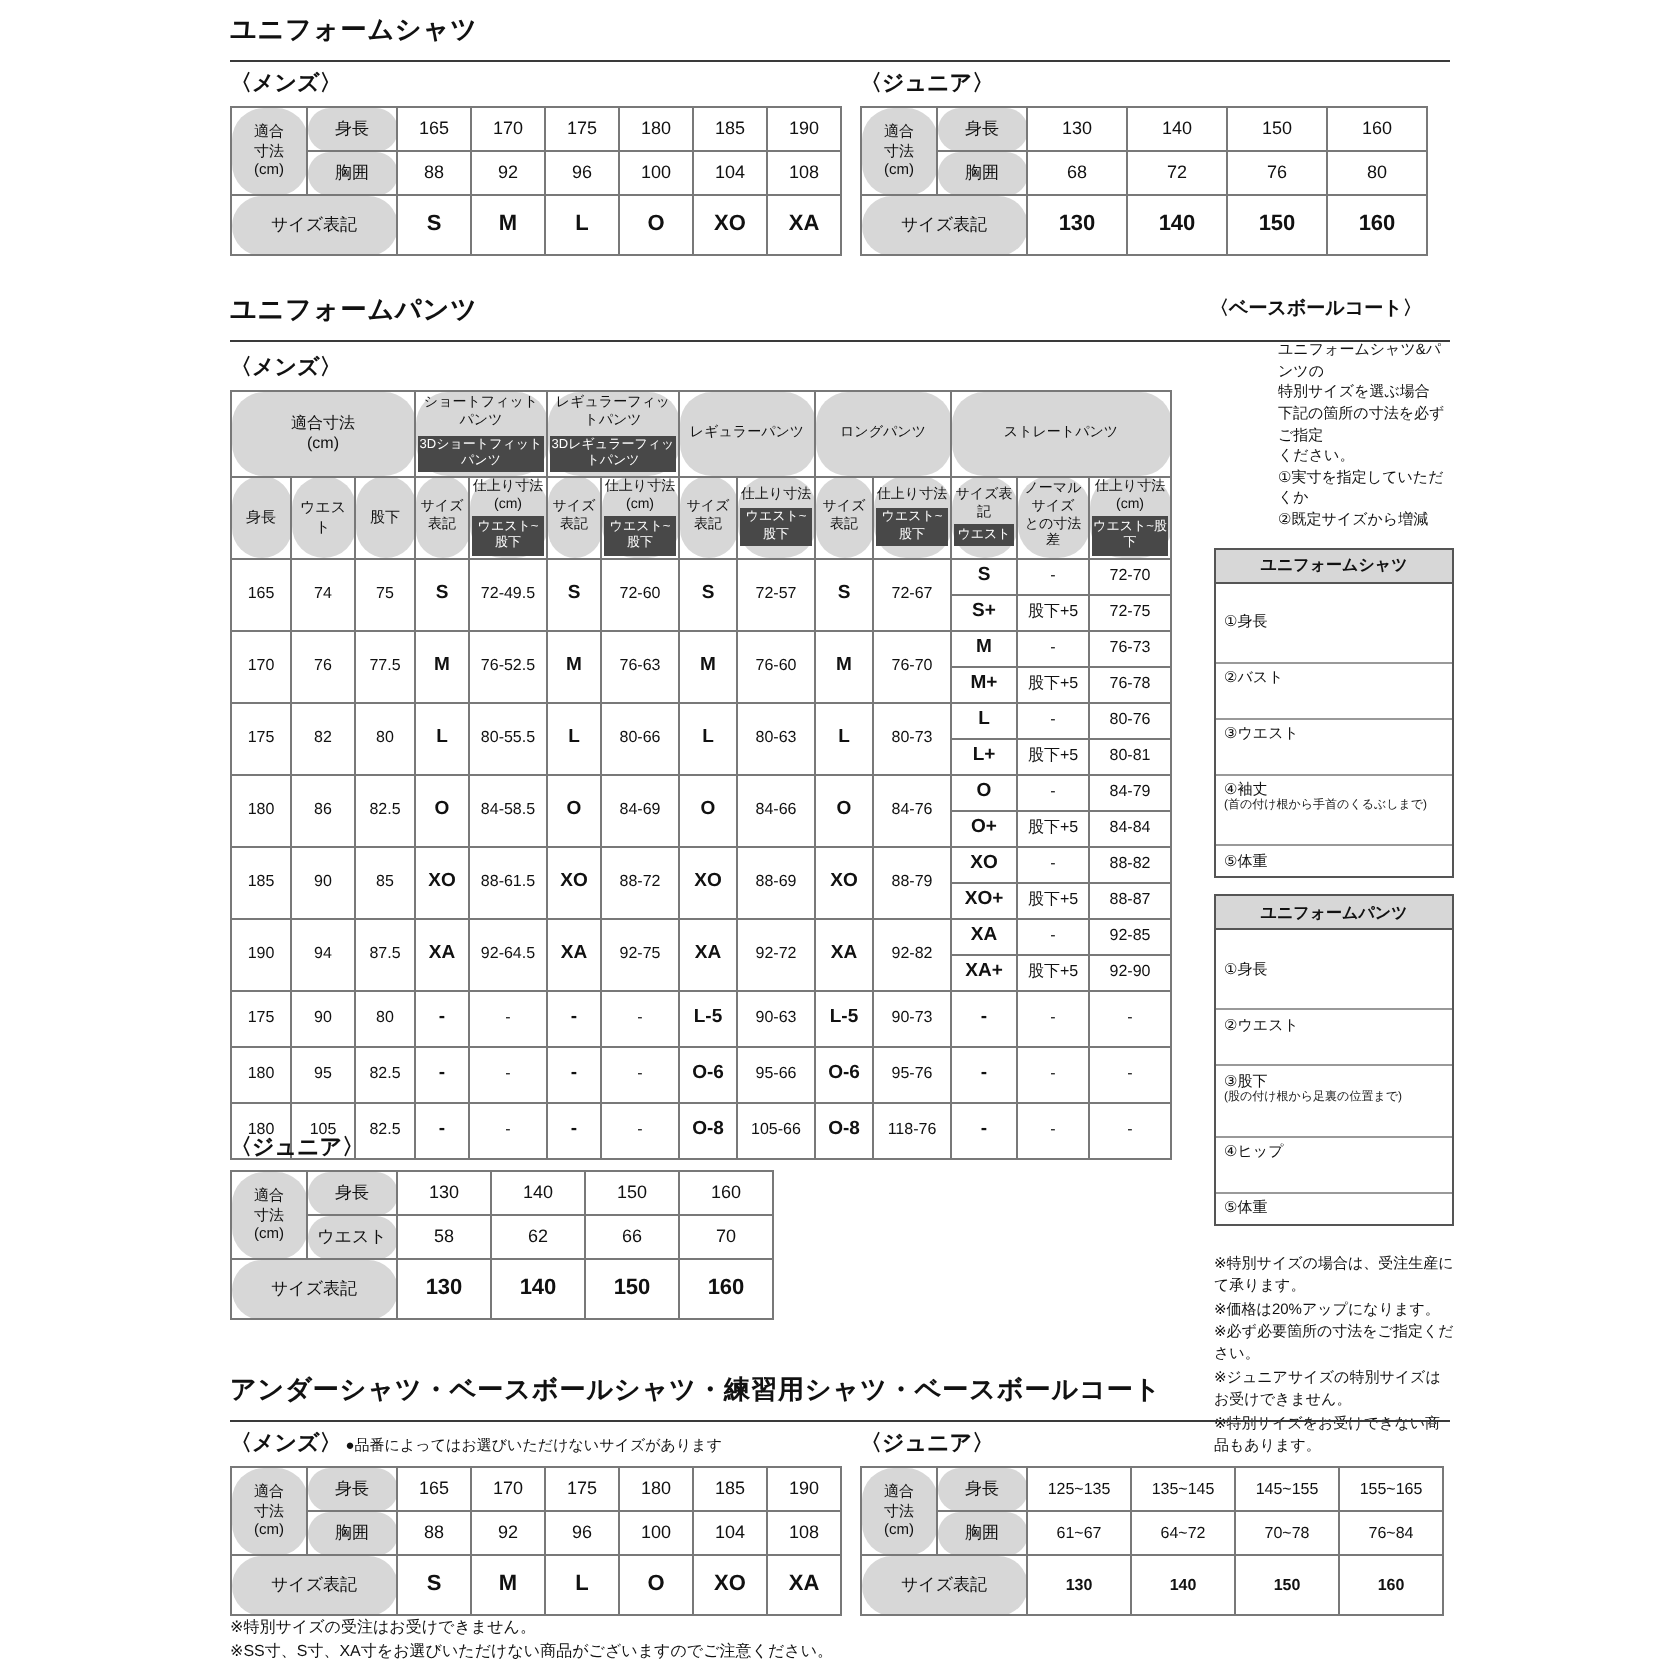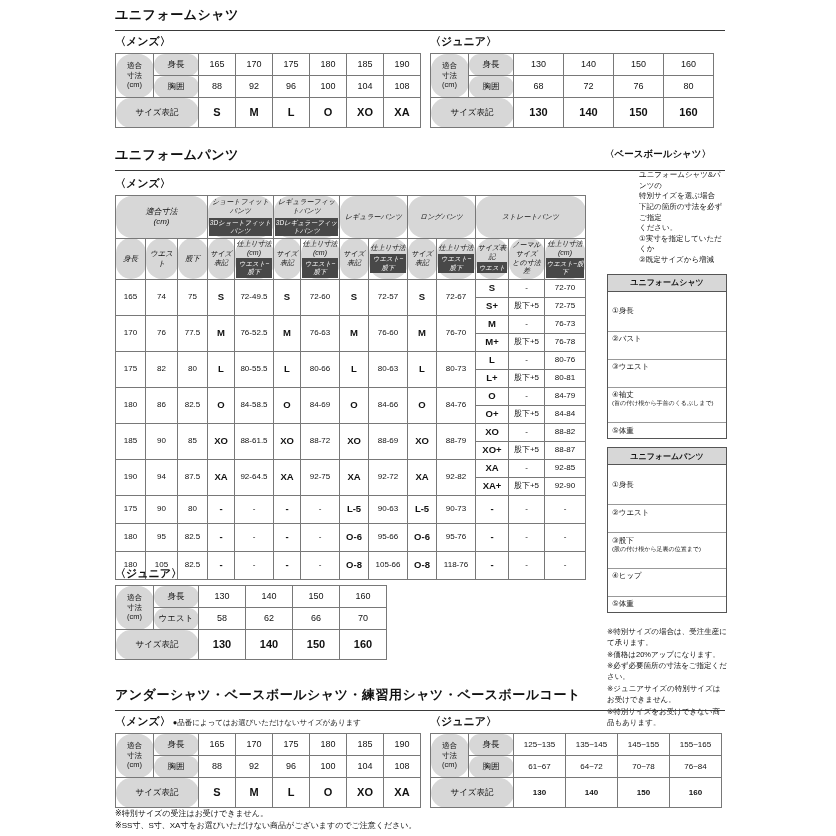--- a/index.html
+++ b/index.html
@@ -28,21 +28,21 @@
   .m6 .val { width:37px; }
   .j4 .val { width:50px; }
   .j4p .val { width:47px; }
   .j4w .val { width:52px; font-size:8px; }
 
   table.pants { table-layout:fixed; }
   table.pants td { font-size:8px; padding:0 1px; }
   .pants .val { height:18px; }
   .pants tr.tall td { height:28px; }
   .pants .size { font-weight:bold; font-size:9.5px; }
-  .pants .hd { font-size:7px; line-height:1.25;font-style:italic; }
+  .pants .hd { font-size:7px; line-height:1.25; }
   .pants .dimh { font-size:8px; }
   .pants .grp { padding:2px 1px; vertical-align:middle; }
   .pants .grp .l2 { display:block; background:#484848; color:#fff; font-size:6.5px;
                     margin-top:2px; padding:1px 0; }
   .pants .dc { vertical-align:bottom; padding-bottom:3px; font-size:7.5px; }
   .pants .sub { vertical-align:middle; padding:1px; }
   .pants .hl { display:block; background:#484848; color:#fff; font-size:6.5px;
                margin-top:1px; padding:1.5px 0; }
 
   .sp-title { position:absolute; font-size:9.5px; font-weight:bold; white-space:nowrap; }
@@ -131,21 +131,21 @@
                 <td class="val size">160</td>
               </tr>
             </tbody>
           </table>
         </div>
     </div>
   </section>
 
   <section class="sec" style="left:115px;top:146px;width:610px;height:525px">
     <div class="sec-title">ユニフォームパンツ</div>
-    <div class="sp-title" style="left:490px;top:2px">〈ベースボールシャツ〉</div>
+    <div class="sp-title" style="left:490px;top:2px">〈ベースボールコート〉</div>
     <div class="blk" style="left:0;top:30px">
       <div class="blk-label">〈メンズ〉</div>
       <div class="tblwrap" id="tbl-pants-mens">
           <table class="sz pants">
             <colgroup>
               <col style="width:30px">
               <col style="width:32px">
               <col style="width:30px">
               <col style="width:27px">
               <col style="width:39px">

